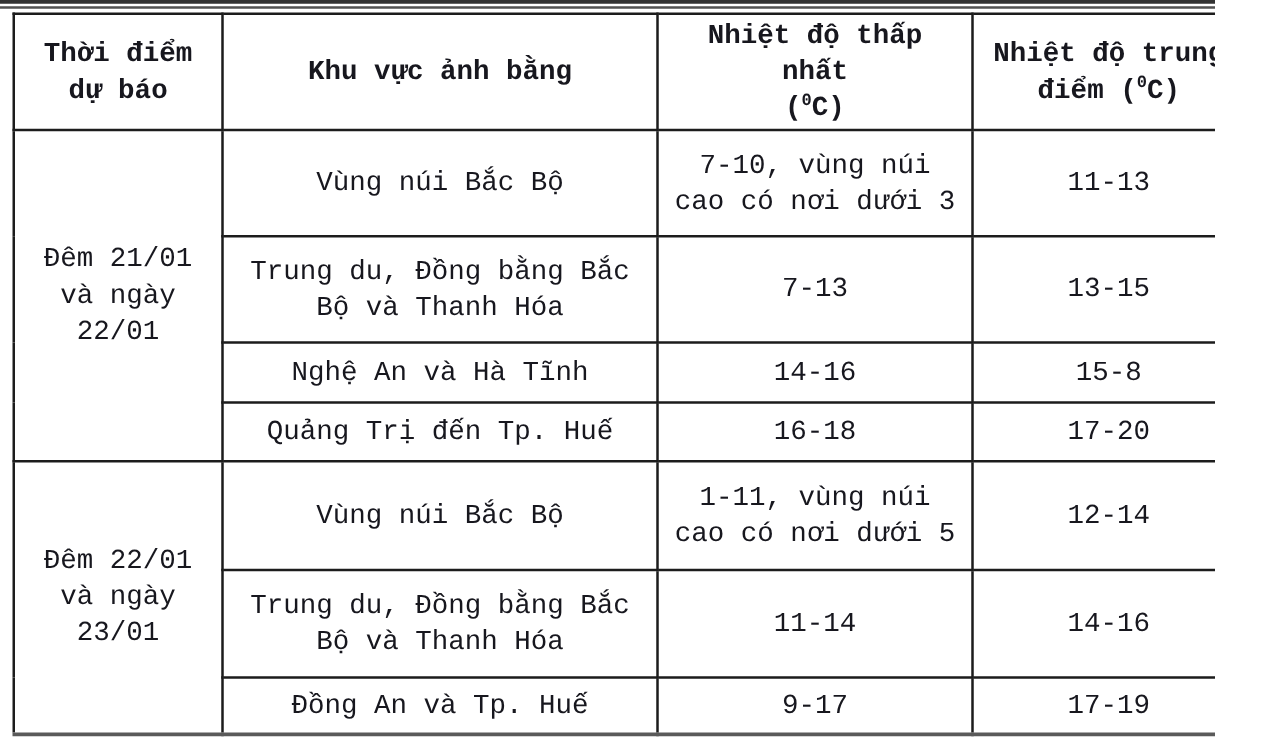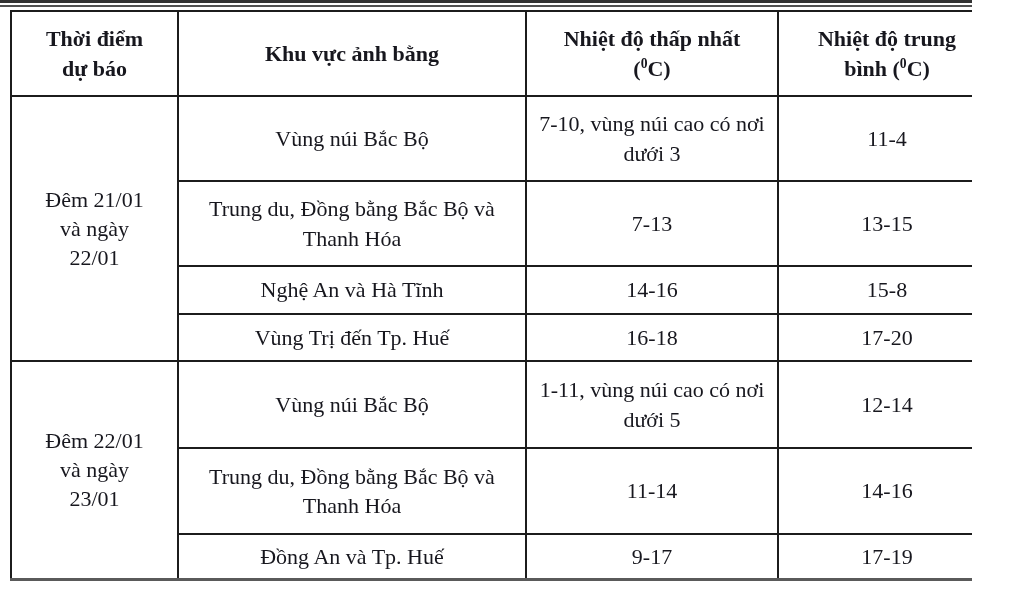--- a/index.html
+++ b/index.html
@@ -6,21 +6,21 @@
     margin: 0;
     padding: 0;
     background: #ffffff;
   }
   .canvas {
     position: relative;
     width: 972px;
     height: 593px;
     background: #ffffff;
     overflow: hidden;
-    font-family: Liberation Serif, serif;
+    font-family: Liberation Mono, monospace;
     color: #17171e;
   }
   .topbar-1 {
     position: absolute;
     left: 0; top: 0;
     width: 1020px; height: 3px;
     background: #323232;
   }
   .topbar-2 {
     position: absolute;
@@ -99,44 +99,44 @@
       </th>
       <th>
         <div>Khu vực ảnh bằng</div>
       </th>
       <th>
         <div>Nhiệt độ thấp nhất</div>
         <div><span>(</span><sup class="deg">0</sup><span>C)</span></div>
       </th>
       <th>
         <div>Nhiệt độ trung</div>
-        <div><span>bình (</span><sup class="deg">0</sup><span>C)</span></div>
+        <div><span>điểm (</span><sup class="deg">0</sup><span>C)</span></div>
       </th>
     </tr>
 
     <tr style="height:85px">
       <td rowspan="4" class="pre-line">Đêm 21/01
 và ngày
 22/01</td>
       <td>Vùng núi Bắc Bộ</td>
       <td>7-10, vùng núi cao có nơi dưới 3</td>
-      <td>11-4</td>
+      <td>11-13</td>
     </tr>
     <tr style="height:85px">
       <td>Trung du, Đồng bằng Bắc Bộ và Thanh Hóa</td>
       <td>7-13</td>
       <td>13-15</td>
     </tr>
     <tr style="height:48px">
       <td>Nghệ An và Hà Tĩnh</td>
       <td>14-16</td>
       <td>15-8</td>
     </tr>
     <tr style="height:47px">
-      <td>Vùng Trị đến Tp. Huế</td>
+      <td>Quảng Trị đến Tp. Huế</td>
       <td>16-18</td>
       <td>17-20</td>
     </tr>
 
     <tr style="height:87px">
       <td rowspan="3" class="pre-line">Đêm 22/01
 và ngày
 23/01</td>
       <td>Vùng núi Bắc Bộ</td>
       <td>1-11, vùng núi cao có nơi dưới 5</td>

